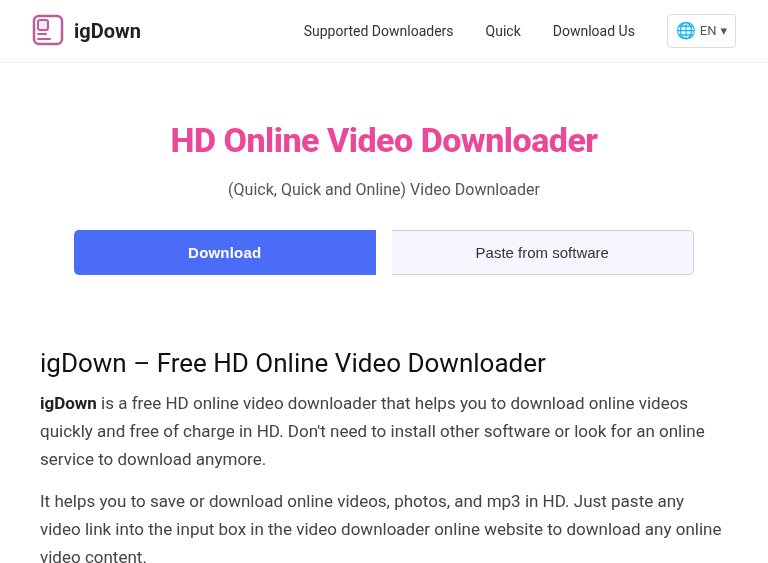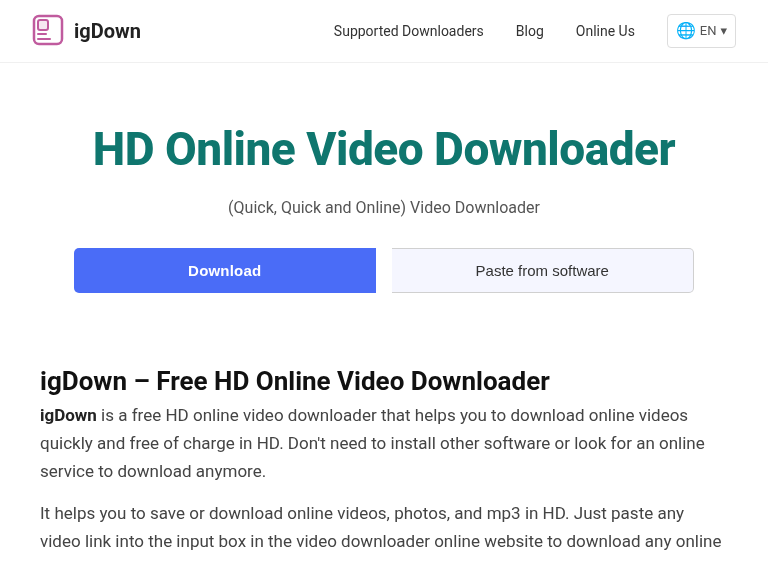--- a/index.html
+++ b/index.html
@@ -74,23 +74,23 @@
     }
 
     
     .hero {
       text-align: center;
       padding: 52px 40px 36px;
       background: #fff;
     }
 
     .hero-title {
-      font-size: 46px;
+      font-size: 34px;
       font-weight: 800;
-      color: #0f766e;
+      color: #ec4899;
       margin-bottom: 12px;
       letter-spacing: -0.5px;
     }
 
     .hero-subtitle {
       font-size: 16px;
       color: #555;
       margin-bottom: 28px;
     }
 
@@ -153,23 +153,23 @@
 
     
     .description {
       padding: 36px 40px 40px;
       max-width: 768px;
       margin: 0 auto;
     }
 
     .desc-title {
       font-size: 26px;
-      font-weight: 700;
+      font-weight: 400;
       color: #111;
-      margin-bottom: 2px;
+      margin-bottom: 8px;
       line-height: 1.3;
     }
 
     .desc-paragraph {
       font-size: 17px;
       color: #444;
       margin-bottom: 14px;
       line-height: 1.65;
     }
 
@@ -189,22 +189,22 @@
       <rect x="6" y="6" width="10" height="10" rx="2" fill="#c05b9e" opacity="0.15"></rect>
       <rect x="6" y="6" width="10" height="10" rx="2" stroke="#c05b9e" stroke-width="2" fill="none"></rect>
       <line x1="6" y1="20" x2="14" y2="20" stroke="#c05b9e" stroke-width="2" stroke-linecap="round"></line>
       <line x1="6" y1="25" x2="18" y2="25" stroke="#c05b9e" stroke-width="2" stroke-linecap="round"></line>
     </svg>
     <span class="logo-text">igDown</span>
   </div>
 
   <nav class="nav">
     <a class="nav-link">Supported Downloaders</a>
-    <a class="nav-link">Blog</a>
-    <a class="nav-link">Online Us</a>
+    <a class="nav-link">Quick</a>
+    <a class="nav-link">Download Us</a>
     <div class="lang-selector">
       <span class="lang-icon">🌐</span>
       <span>EN</span>
       <span>▾</span>
     </div>
   </nav>
 </header>
 
 <section class="hero">
   <h1 class="hero-title">HD Online Video Downloader</h1>

